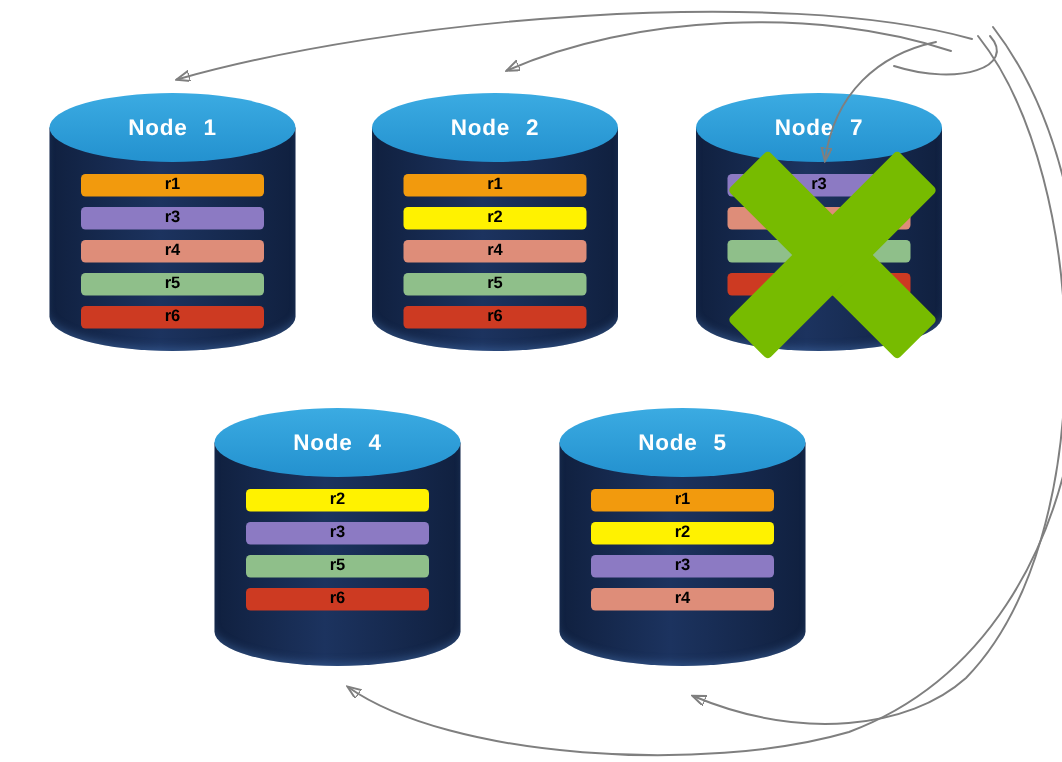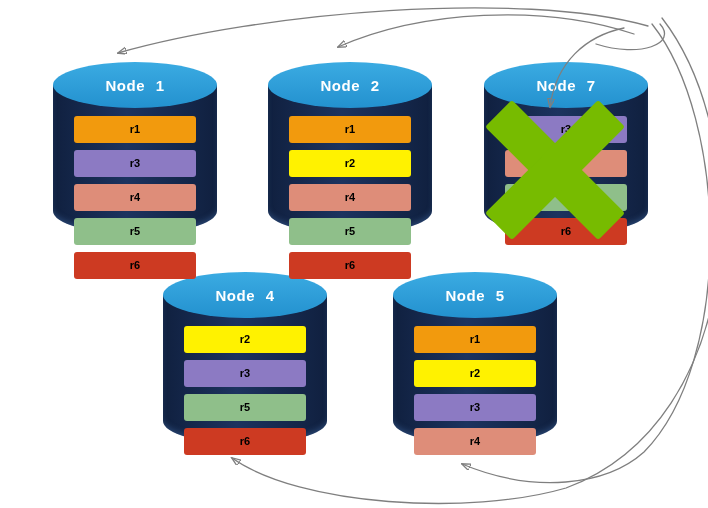--- a/index.html
+++ b/index.html
@@ -1,19 +1,19 @@
 <!DOCTYPE html>
 <html><head>
 <meta charset="utf-8">
 <style>
   html,body{margin:0;padding:0;background:#ffffff;font-family:"Liberation Sans",sans-serif;}
   .canvas{position:relative;width:708px;height:508px;background:#ffffff;overflow:hidden;}
 
   
-  .node{position:absolute;width:164px;height:172px;margin-left:20px;}
+  .node{position:absolute;width:164px;height:172px;}
   .cyl-body{
     position:absolute;left:0;top:23px;width:164px;height:149px;
     background:linear-gradient(90deg,#10203f 0%,#1c335f 45%,#10203f 100%);
     border-radius:0 0 50% 50% / 0 0 23px 23px;
     box-shadow:inset 0 -4px 6px -2px rgba(90,140,210,.35);
     z-index:1;
   }
   .cyl-top{
     position:absolute;left:0;top:0;width:164px;height:46px;
     background:linear-gradient(180deg,#3babe2 0%,#2391cf 100%);
@@ -21,21 +21,21 @@
     display:flex;align-items:center;justify-content:center;
   }
   .node-title{
     color:#ffffff;font-weight:bold;font-size:15px;word-spacing:6px;letter-spacing:.5px;
   }
   .rows{
     position:absolute;left:21px;top:54px;width:122px;z-index:3;
     display:flex;flex-direction:column;gap:7px;
   }
   .row{
-    height:27px;border-radius:3px;
+    height:15px;border-radius:3px;
     display:flex;align-items:center;justify-content:center;
     color:#000000;font-size:11px;font-weight:bold;line-height:15px;
   }
 
   
   .failure-x{position:absolute;left:473px;top:98px;width:164px;height:144px;z-index:5;}
   .x-bar{
     position:absolute;left:50%;top:50%;width:160px;height:38px;
     margin:-19px 0 0 -80px;border-radius:3px;background:#77bb00;
   }

